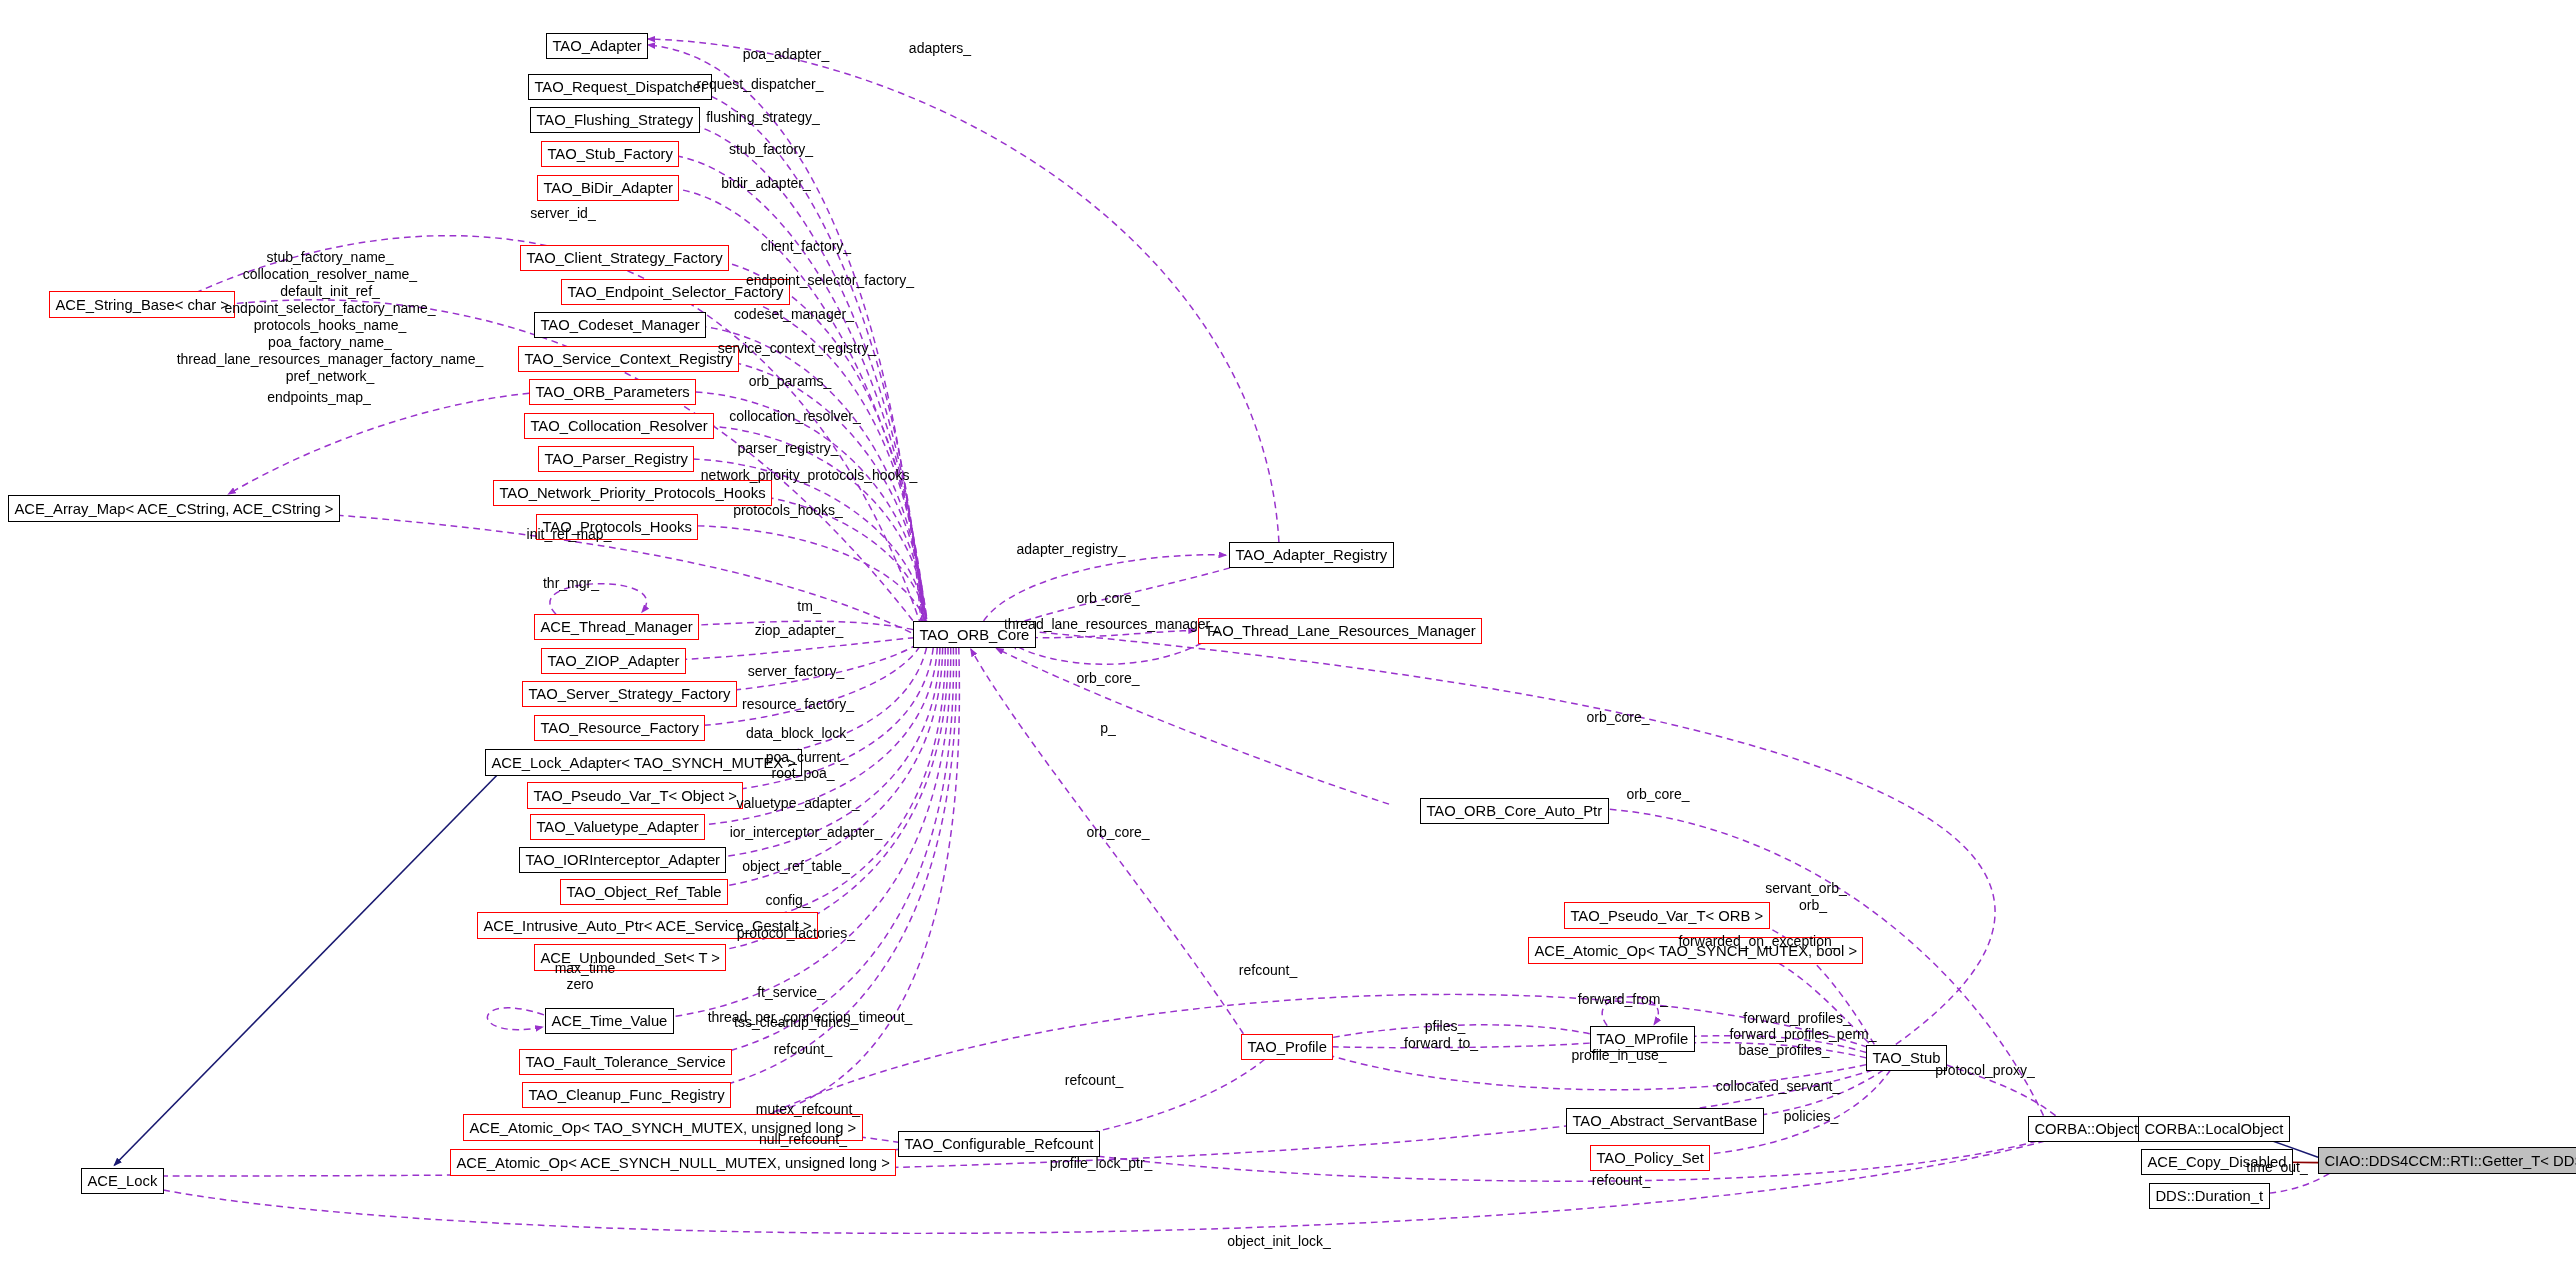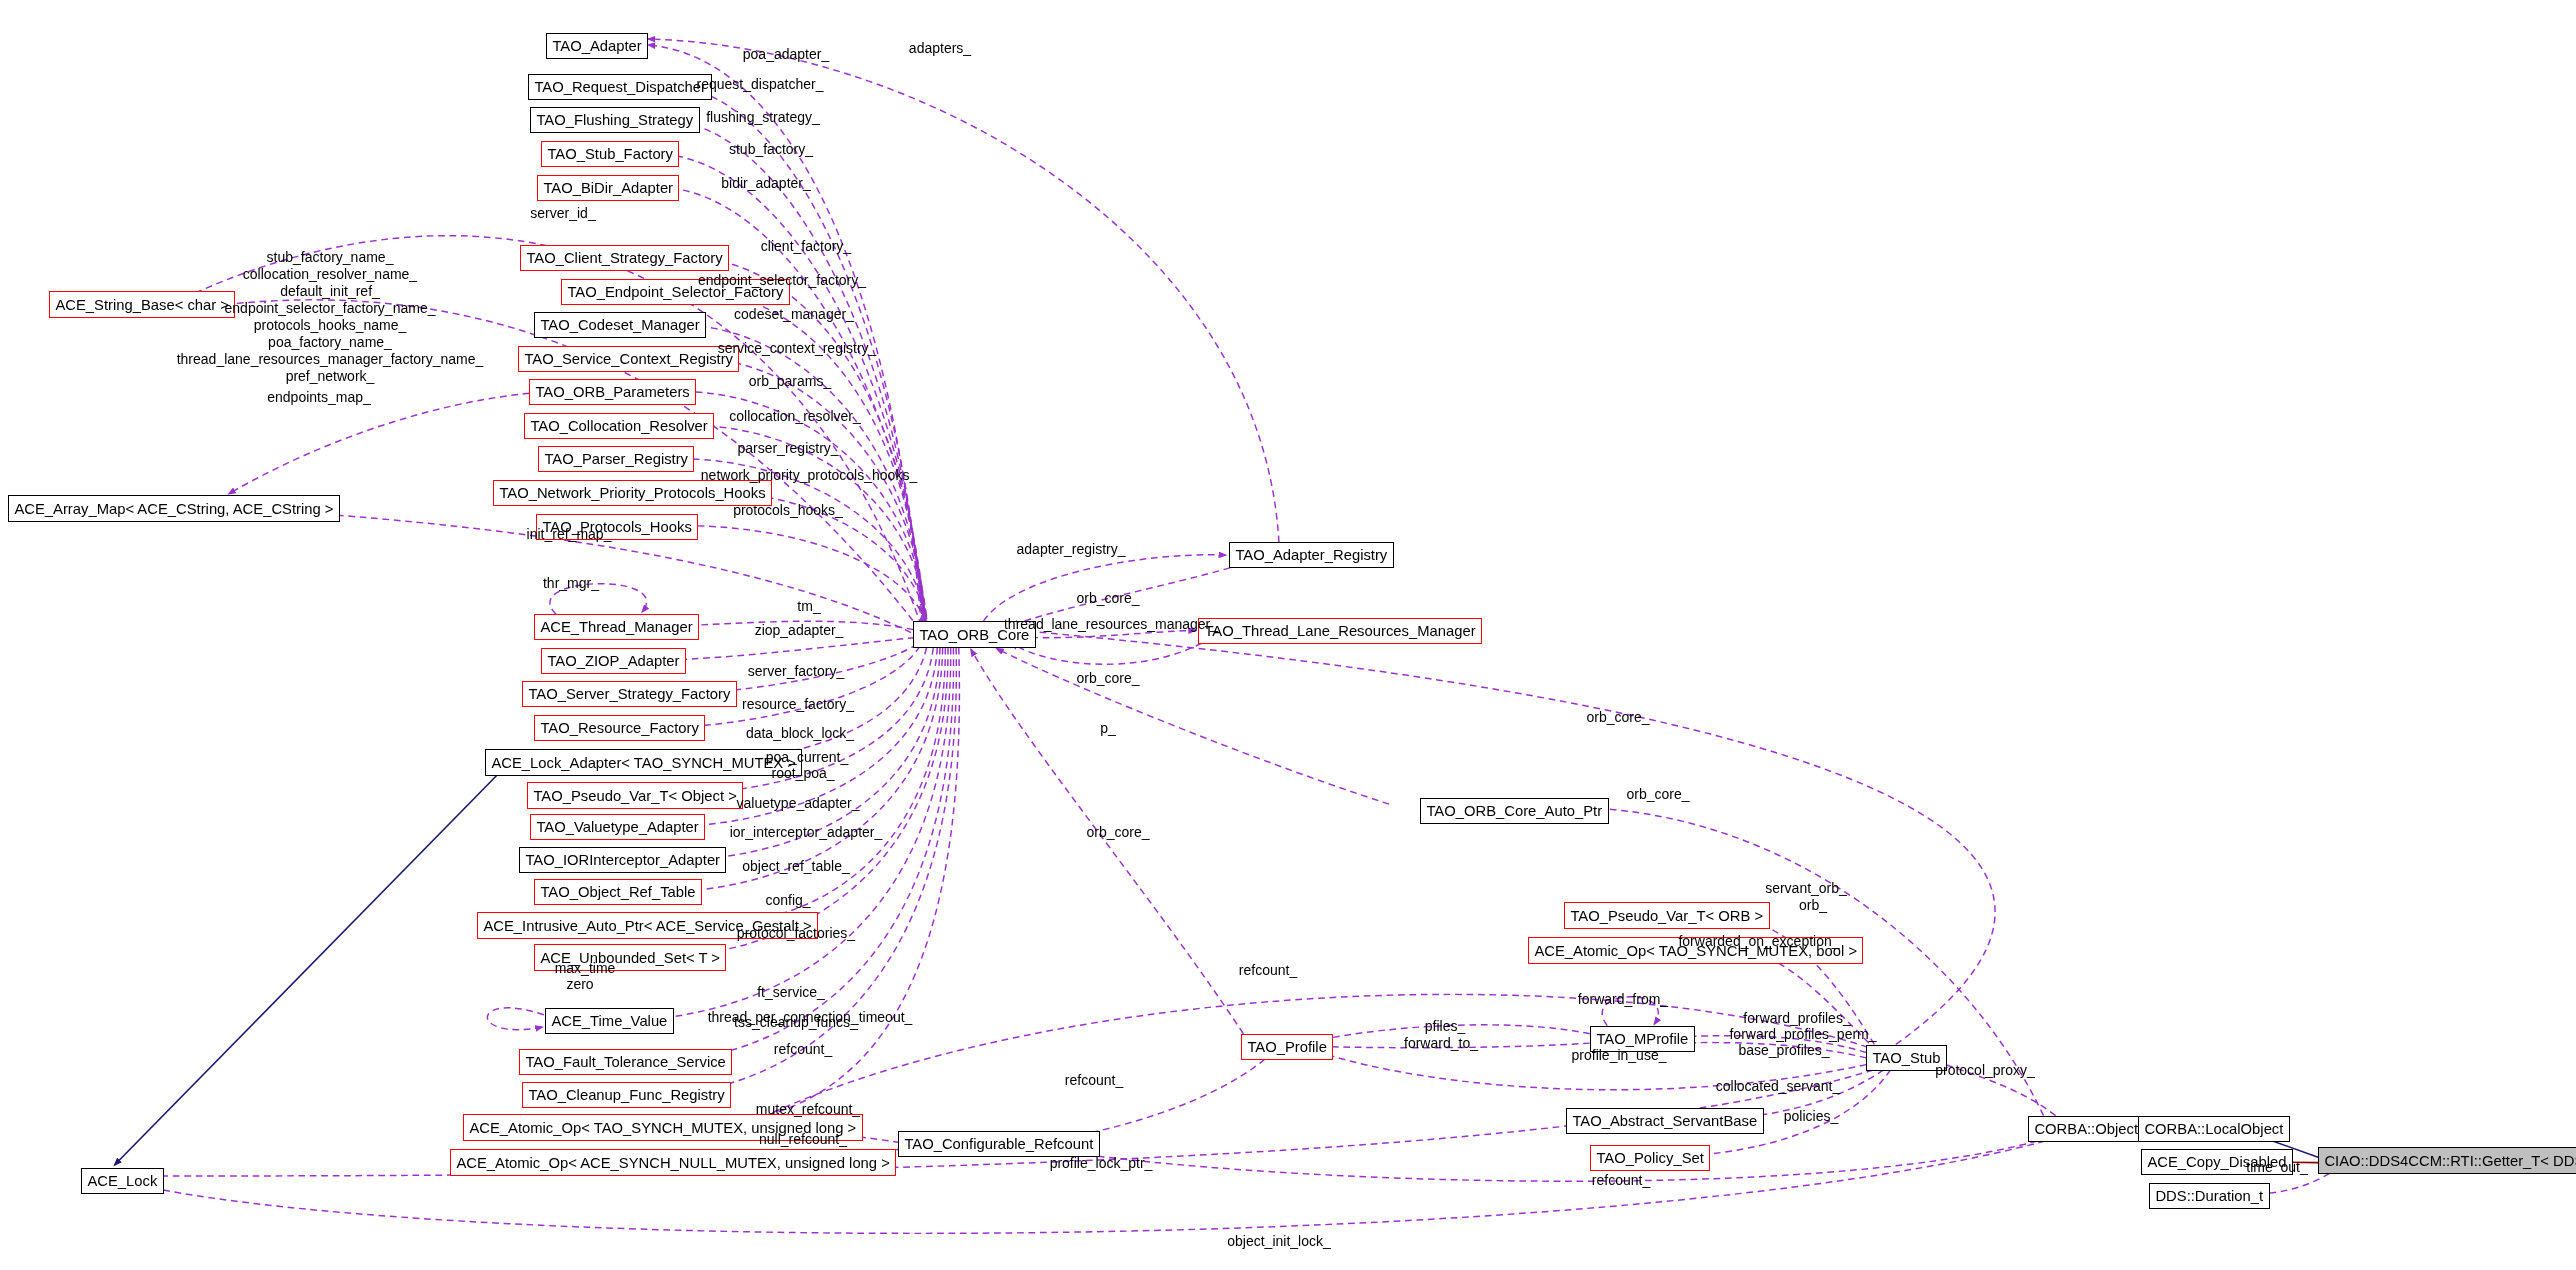--- a/index.html
+++ b/index.html
@@ -143,21 +143,21 @@
     <div class="node red" style="left: 536px; top: 514px; min-width: 120px; height: 25.5px;">TAO_Protocols_Hooks</div>
     <div class="node" style="left: 8px; top: 495px; min-width: 231px; height: 27px;">ACE_Array_Map&lt; ACE_CString, ACE_CString &gt;</div>
     <div class="node red" style="left: 534px; top: 614px; min-width: 118px; height: 25.5px;">ACE_Thread_Manager</div>
     <div class="node red" style="left: 541px; top: 648px; min-width: 109px; height: 25.5px;">TAO_ZIOP_Adapter</div>
     <div class="node red" style="left: 522px; top: 681px; min-width: 150px; height: 25.5px;">TAO_Server_Strategy_Factory</div>
     <div class="node red" style="left: 534px; top: 715px; min-width: 126px; height: 25.5px;">TAO_Resource_Factory</div>
     <div class="node" style="left: 485px; top: 749px; min-width: 216px; height: 27px;">ACE_Lock_Adapter&lt; TAO_SYNCH_MUTEX &gt;</div>
     <div class="node red" style="left: 527px; top: 782px; min-width: 138px; height: 27px;">TAO_Pseudo_Var_T&lt; Object &gt;</div>
     <div class="node red" style="left: 530px; top: 814px; min-width: 132px; height: 25.5px;">TAO_Valuetype_Adapter</div>
     <div class="node" style="left: 519px; top: 847px; min-width: 156px; height: 25.5px; text-align: center;">TAO_IORInterceptor_Adapter</div>
-    <div class="node red" style="left: 534px; top: 879px; min-width: 126px; height: 25.5px;">TAO_Object_Ref_Table</div>
+    <div class="node red" style="left: 560px; top: 879px; min-width: 126px; height: 25.5px;">TAO_Object_Ref_Table</div>
     <div class="node red" style="left: 477px; top: 912px; min-width: 235px; height: 27px;">ACE_Intrusive_Auto_Ptr&lt; ACE_Service_Gestalt &gt;</div>
     <div class="node red" style="left: 534px; top: 944px; min-width: 126px; height: 27px;">ACE_Unbounded_Set&lt; T &gt;</div>
     <div class="node" style="left: 545px; top: 1008px; min-width: 101px; height: 25.5px;">ACE_Time_Value</div>
     <div class="node red" style="left: 519px; top: 1049px; min-width: 156px; height: 25.5px;">TAO_Fault_Tolerance_Service</div>
     <div class="node red" style="left: 522px; top: 1082px; min-width: 150px; height: 25.5px;">TAO_Cleanup_Func_Registry</div>
     <div class="node red" style="left: 463px; top: 1114px; min-width: 267px; height: 27px;">ACE_Atomic_Op&lt; TAO_SYNCH_MUTEX, unsigned long &gt;</div>
     <div class="node red" style="left: 450px; top: 1149px; min-width: 291px; height: 27px;">ACE_Atomic_Op&lt; ACE_SYNCH_NULL_MUTEX, unsigned long &gt;</div>
     <div class="node" style="left: 81px; top: 1168px; min-width: 63px; height: 25.5px;">ACE_Lock</div>
     <div class="node" style="left: 913px; top: 621px; min-width: 95px; height: 27px;">TAO_ORB_Core</div>
     <div class="node" style="left: 1229px; top: 542px; min-width: 117px; height: 25.5px;">TAO_Adapter_Registry</div>
@@ -185,21 +185,21 @@
     <span class="elabel" style="left: 563px; top: 213px;">server_id_</span>
     <span class="elabel" style="left: 330px; top: 317px;">stub_factory_name_
 collocation_resolver_name_
 default_init_ref_
 endpoint_selector_factory_name_
 protocols_hooks_name_
 poa_factory_name_
 thread_lane_resources_manager_factory_name_
 pref_network_</span>
     <span class="elabel" style="left: 806px; top: 246px;">client_factory_</span>
-    <span class="elabel" style="left: 782px; top: 280px;">endpoint_selector_factory_</span>
+    <span class="elabel" style="left: 830px; top: 280px;">endpoint_selector_factory_</span>
     <span class="elabel" style="left: 794px; top: 314px;">codeset_manager_</span>
     <span class="elabel" style="left: 797px; top: 348px;">service_context_registry_</span>
     <span class="elabel" style="left: 790px; top: 381px;">orb_params_</span>
     <span class="elabel" style="left: 795px; top: 416px;">collocation_resolver_</span>
     <span class="elabel" style="left: 788px; top: 448px;">parser_registry_</span>
     <span class="elabel" style="left: 809px; top: 475px;">network_priority_protocols_hooks_</span>
     <span class="elabel" style="left: 788px; top: 510px;">protocols_hooks_</span>
     <span class="elabel" style="left: 569px; top: 534px;">init_ref_map_</span>
     <span class="elabel" style="left: 319px; top: 397px;">endpoints_map_</span>
     <span class="elabel" style="left: 571px; top: 583px;">thr_mgr_</span>

